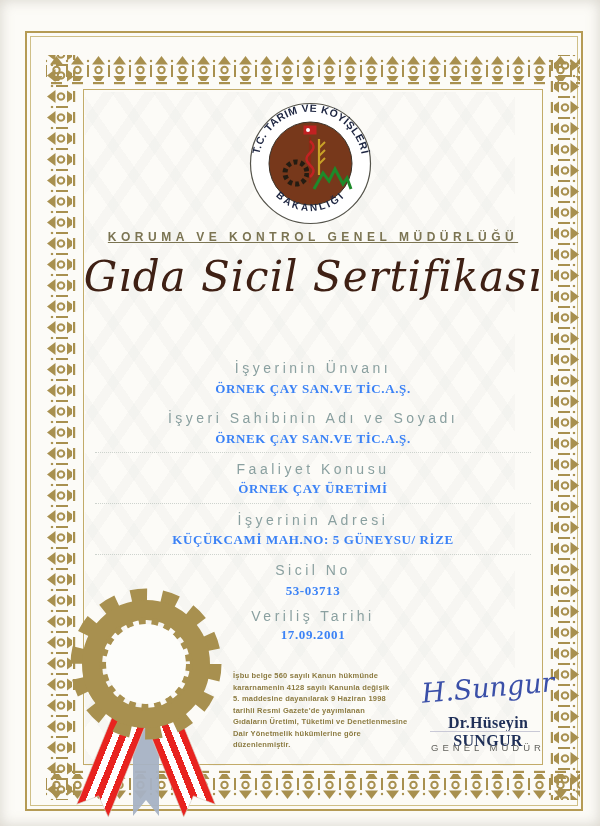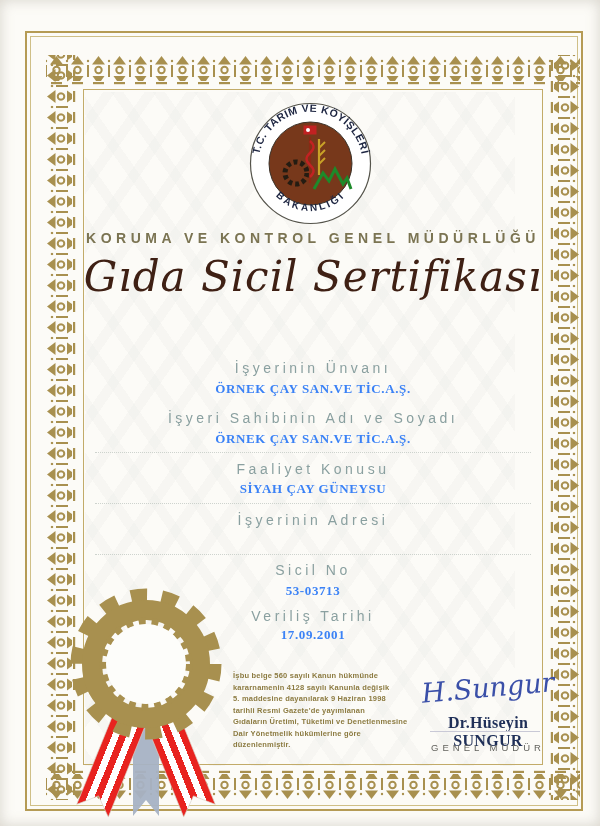--- a/index.html
+++ b/index.html
@@ -23,21 +23,21 @@
   .frame-inner {position:absolute;left:83px;top:89px;width:458px;height:674px;border:1px solid #c2ab69;}
   
   .strip{position:absolute;line-height:0;}
   .strip-top   {left:46px;top:55px;}
   .strip-bottom{left:46px;top:770px;}
   .strip-left  {left:46px;top:55px;}
   .strip-right {left:550px;top:55px;}
   .content{position:absolute;left:83px;top:0;width:460px;height:826px;}
   .center{position:absolute;left:0;width:100%;text-align:center;}
   .dept{
-    top:230px;font-size:14px;font-weight:700;letter-spacing:4.5px;color:#7b7452;
+    top:230px;font-size:12px;font-weight:700;letter-spacing:4.5px;color:#7b7452;text-decoration:underline;
   }
   .title{
     top:252px;font-family:"DejaVu Serif",serif;font-style:italic;
     font-size:42px;color:#3f2014;letter-spacing:1px;
   }
   .f-label{font-size:14px;letter-spacing:3.5px;color:#8aa0a0;font-weight:400;}
   .f-value{font-family:"Liberation Serif",serif;font-weight:700;font-size:13px;color:#3b82f6;letter-spacing:.6px;}
   .sep{position:absolute;left:12px;right:12px;border-top:1px dotted #c6cdc7;opacity:.85;}
   .legal{
     position:absolute;left:150px;top:670px;width:200px;text-align:left;
@@ -218,25 +218,26 @@
 
     <div class="center f-label" style="top:360px">İşyerinin Ünvanı</div>
     <div class="center f-value" style="top:381px">ÖRNEK ÇAY SAN.VE TİC.A.Ş.</div>
 
     <div class="center f-label" style="top:410px">İşyeri Sahibinin Adı ve Soyadı</div>
     <div class="center f-value" style="top:431px">ÖRNEK ÇAY SAN.VE TİC.A.Ş.</div>
 
     <div class="sep" style="top:452px"></div>
 
     <div class="center f-label" style="top:461px">Faaliyet Konusu</div>
-    <div class="center f-value" style="top:481px">SİYAH ÇAY GÜNEYSU</div>
+    <div class="center f-value" style="top:481px">ÖRNEK ÇAY ÜRETİMİ</div>
 
     <div class="sep" style="top:503px"></div>
 
     <div class="center f-label" style="top:512px">İşyerinin Adresi</div>
+    <div class="center f-value" style="top:532px">KÜÇÜKCAMİ MAH.NO: 5 GÜNEYSU/ RİZE</div>
 
     <div class="sep" style="top:554px"></div>
 
     <div class="center f-label" style="top:562px">Sicil No</div>
     <div class="center f-value" style="top:583px">53-03713</div>
 
     <div class="center f-label" style="top:608px">Veriliş Tarihi</div>
     <div class="center f-value" style="top:627px">17.09.2001</div>
 
     <div class="legal">

